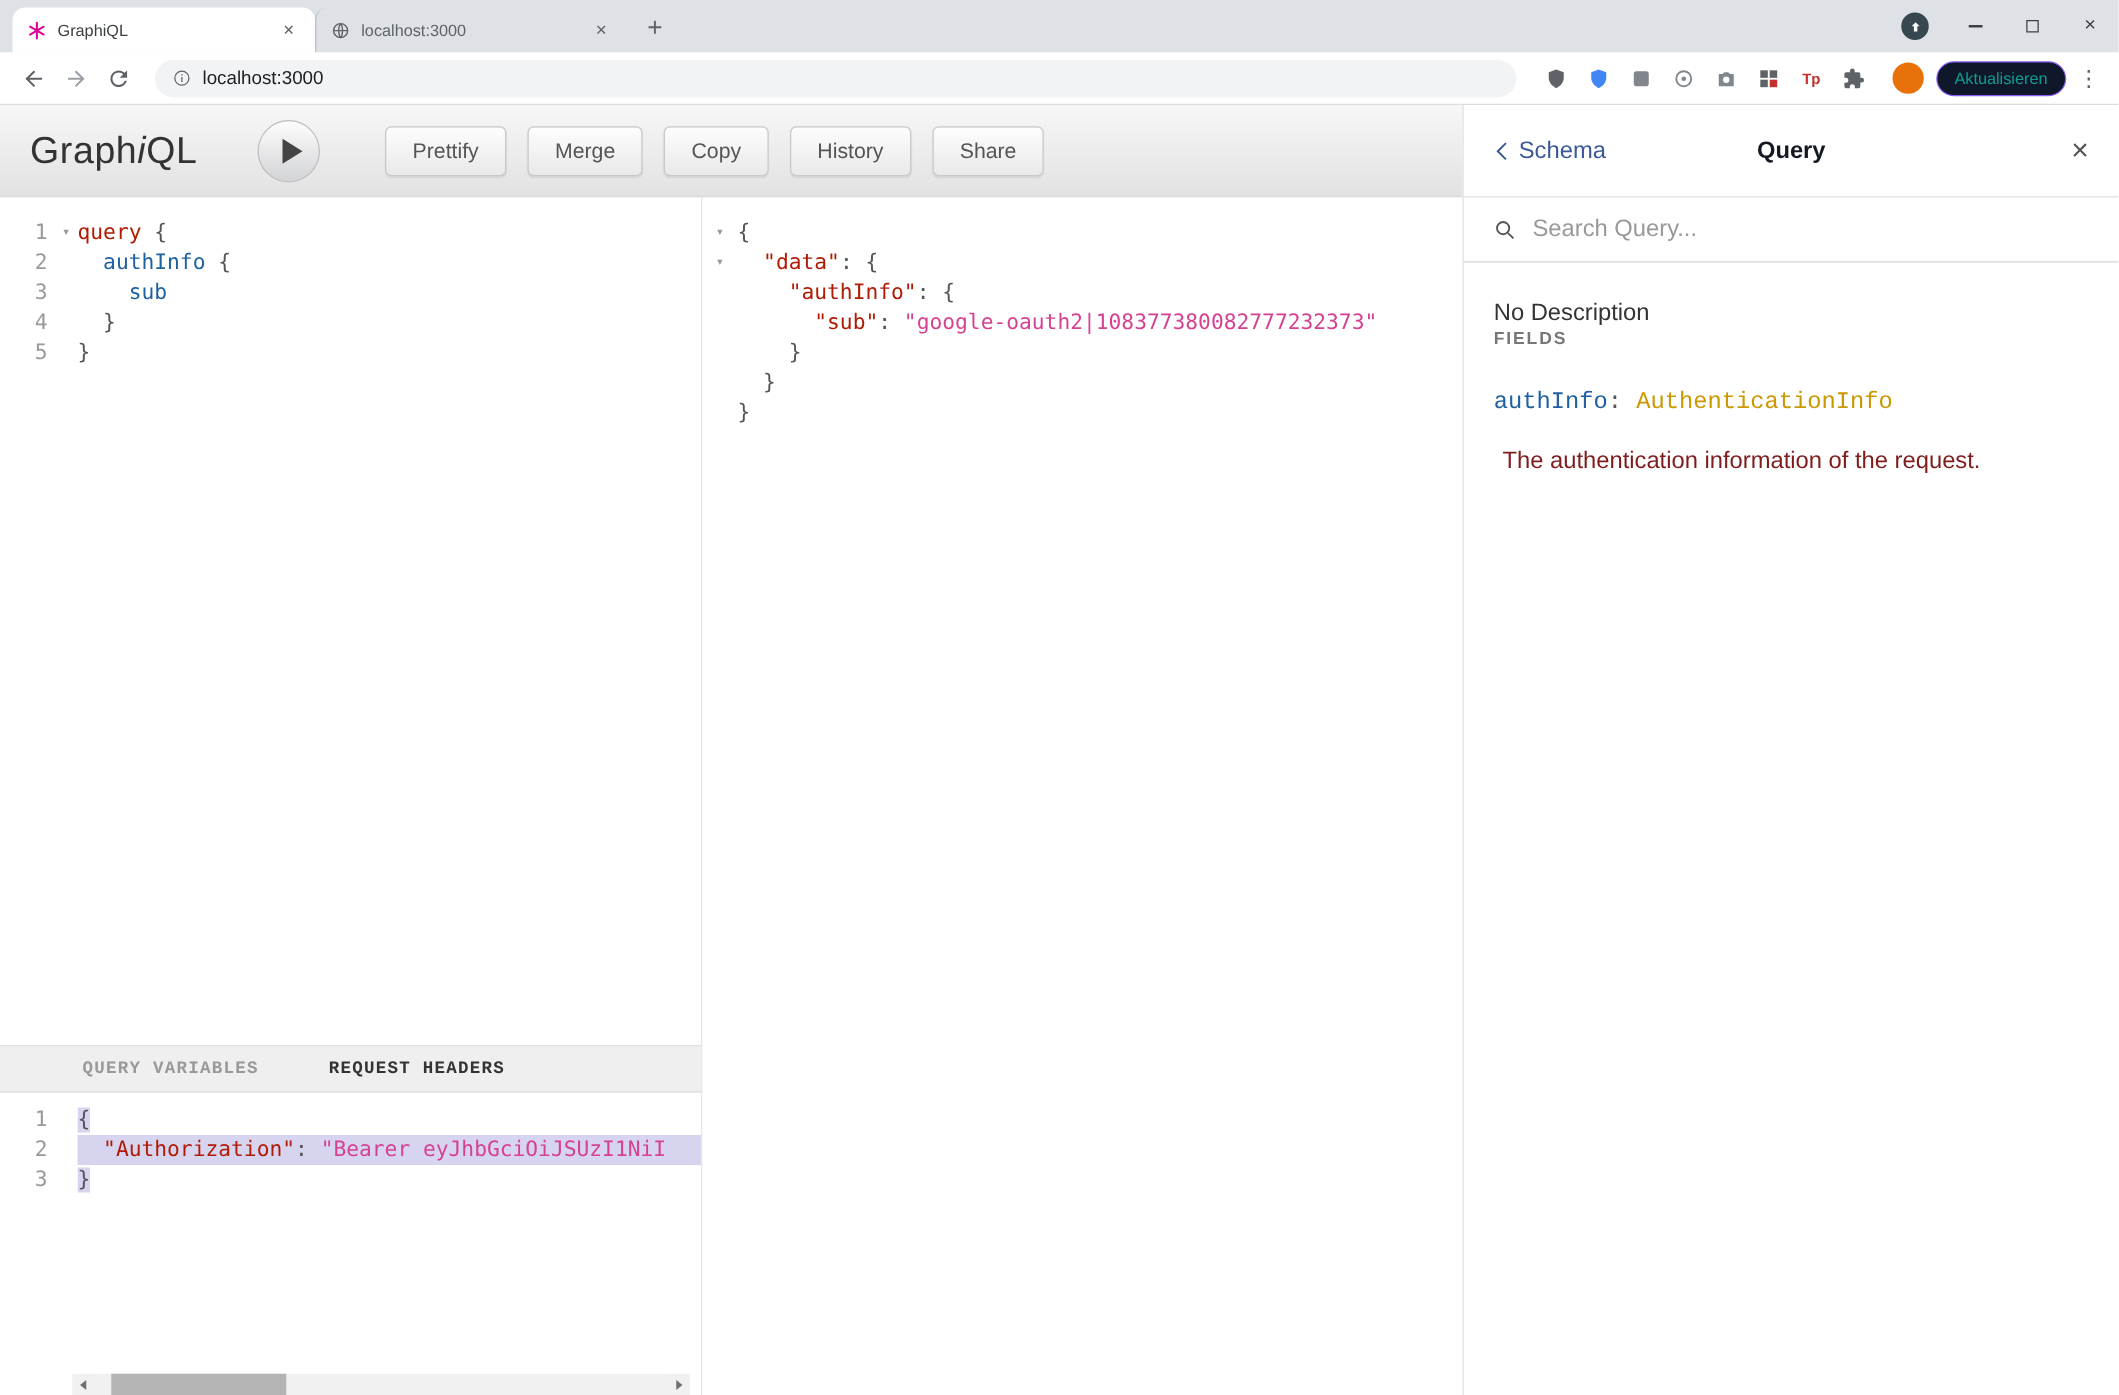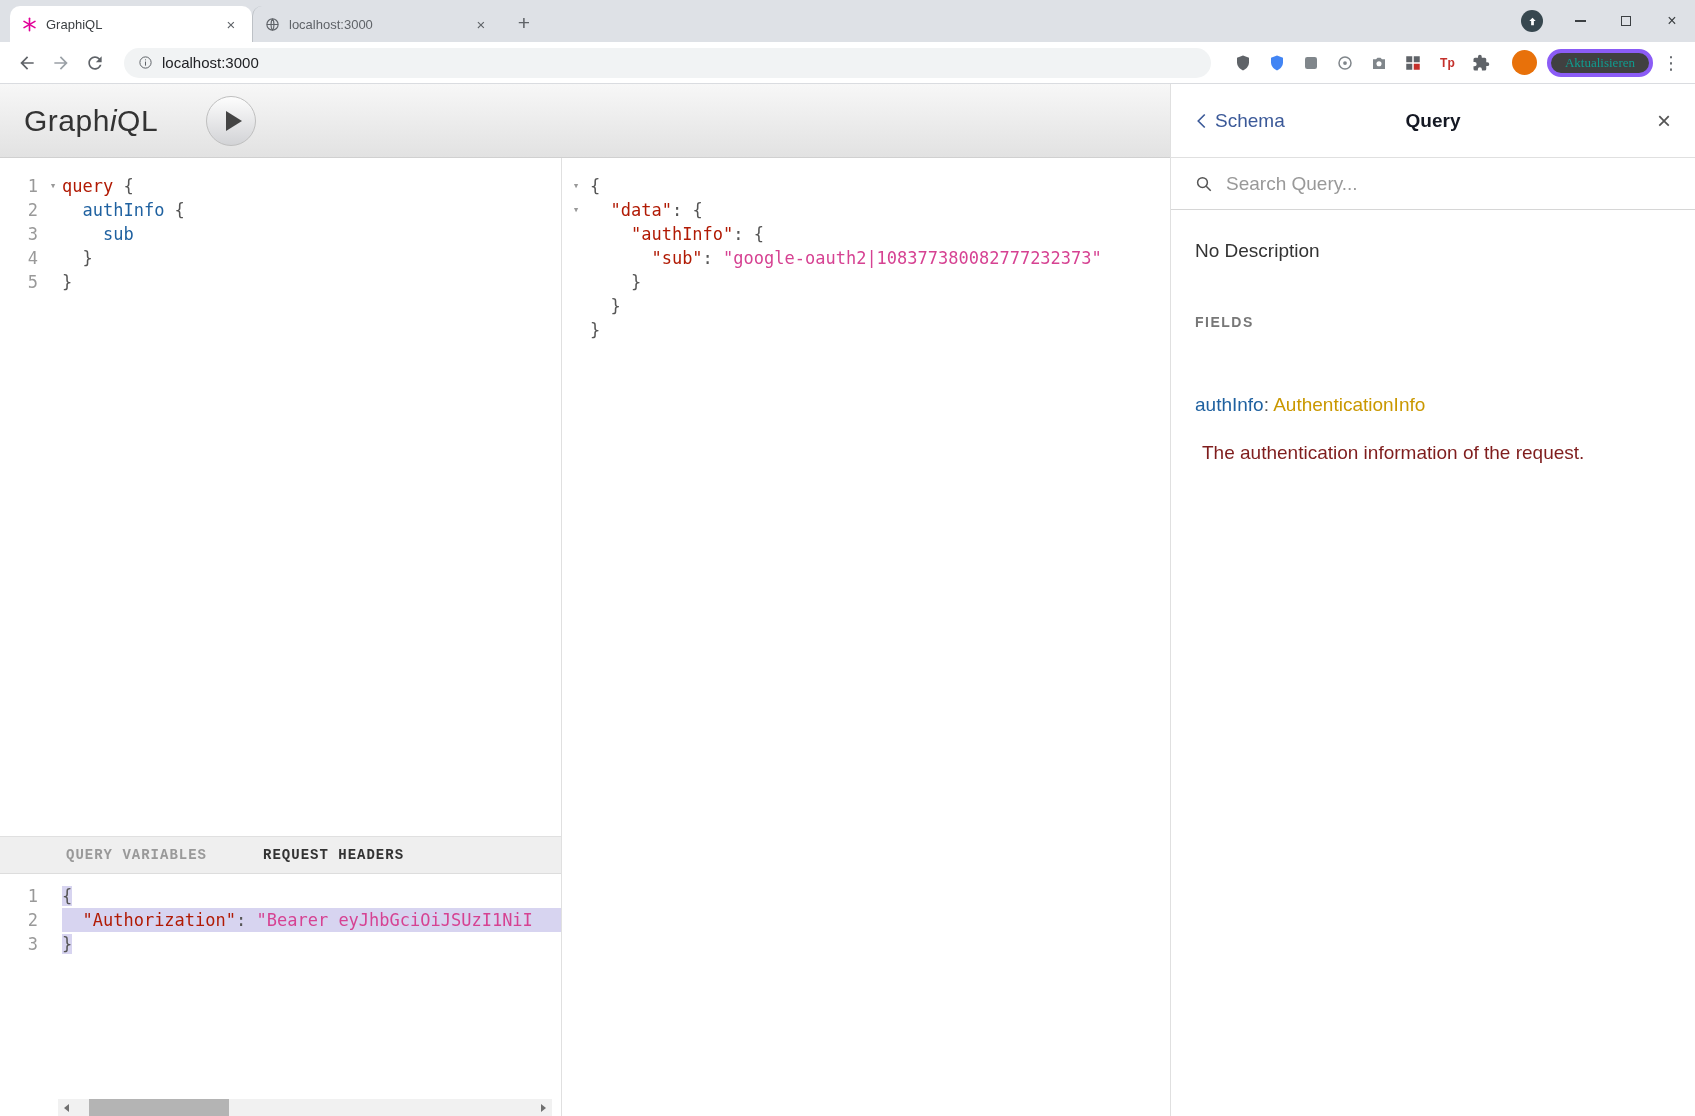--- a/index.html
+++ b/index.html
@@ -35,22 +35,22 @@
   .navbtn.disabled svg{fill:#9aa0a6;}
   .addrbar{flex:1;max-width:1150px;height:30px;background:#f1f3f4;border-radius:15px;margin:0 12px;
            display:flex;align-items:center;padding:0 14px;gap:9px;box-sizing:border-box;}
   .addrbar svg{width:15px;height:15px;stroke:#5f6368;fill:none;stroke-width:1.6;}
   .addr-text{font-size:15px;color:#202124;}
   .ext-row{display:flex;align-items:flex-end;gap:13px;margin:0 10px;}
   .ext{width:21px;height:21px;display:flex;align-items:center;justify-content:center;}
   .ext svg{width:18px;height:18px;}
   .ext .tp{font-size:12px;font-weight:bold;color:#c4302b;}
   .avatar{width:25px;height:25px;border-radius:50%;background:#e8710a;margin:0 10px;}
-  .update-btn{height:28px;border:4px solid #8b5cf6;color:#0f9d8f;border-radius:14px;background:#404040;
-              padding:0 14px;font-size:13px;display:flex;align-items:center;margin-right:4px;font-family:Liberation Serif, serif;}
+  .update-btn{height:28px;border:1px solid #8b5cf6;color:#0f9d8f;border-radius:14px;background:#0f172a;
+              padding:0 14px;font-size:13px;display:flex;align-items:center;margin-right:4px;}
   .kebab{width:28px;display:flex;align-items:center;justify-content:center;color:#5f6368;font-size:18px;}
 
   
   .graphiql{position:absolute;top:84px;left:0;right:0;bottom:0;}
   .topbar{position:absolute;top:0;left:0;width:1170px;height:74px;box-sizing:border-box;
           background:linear-gradient(#f7f7f7,#e2e2e2);border-bottom:1px solid #d0d0d0;
           display:flex;align-items:center;padding-left:24px;}
   .gql-logo{font-size:30px;color:#333;letter-spacing:0.5px;}
   .gql-logo em{font-style:italic;}
   .execute-btn{width:50px;height:50px;border-radius:50%;margin-left:48px;
@@ -105,22 +105,22 @@
   .back-link{display:flex;align-items:center;gap:7px;color:#3B5998;font-size:19px;z-index:1;}
   .back-link svg{width:13px;height:20px;stroke:#3B5998;fill:none;stroke-width:2;}
   .docs-close{margin-left:auto;z-index:1;color:#555;font-size:24px;line-height:1;}
   .docs-search{height:52px;display:flex;align-items:center;gap:11px;padding:0 24px;
                border-bottom:1px solid #d6d6d6;box-sizing:border-box;}
   .docs-search svg{width:18px;height:18px;stroke:#555;fill:none;stroke-width:2;flex:none;}
   .docs-search input{border:none;outline:none;flex:1;font-size:19px;font-family:"Liberation Sans",sans-serif;color:#333;background:transparent;}
   .docs-search input::placeholder{color:#999;}
   .docs-body{padding:30px 24px 0 24px;font-size:19px;}
   .no-desc{color:#333;}
-  .fields-label{margin-top:52px;font-size:14px;font-weight:bold;letter-spacing:1.5px;color:#777;}
-  .field-row{margin-top:64px;}
+  .fields-label{font-size:14px;font-weight:bold;letter-spacing:1.5px;color:#777;}
+  .field-row{margin-top:32px;font-family:Liberation Mono, monospace;}
   .field-name{color:#1F61A0;}
   .field-colon{color:#555;}
   .field-type{color:#CA9800;}
   .field-desc{margin-top:26px;color:#7f1d1d;padding-left:7px;}
 </style>
 </head>
 <body>
 
 <div class="screen">
 
@@ -239,20 +239,27 @@
     <span class="kebab">⋮</span>
   </div>
 
   <div class="graphiql">
 
     <div class="topbar">
       <span class="gql-logo"><span>Graph</span><em>i</em><span>QL</span></span>
       <span class="execute-btn">
           <span class="tri"></span>
         </span>
+      <span class="gbtn-row">
+        <button class="gbtn">Prettify</button>
+        <button class="gbtn">Merge</button>
+        <button class="gbtn">Copy</button>
+        <button class="gbtn">History</button>
+        <button class="gbtn">Share</button>
+      </span>
     </div>
 
     <div class="editors">
       <div class="left-panel">
         <div class="query-editor code">
             <div class="code-line">
               <span class="ln">1</span>
               <span class="fold">▾</span>
               <span class="line-text"><span class="tok-kw">query</span><span class="tok-punct"> {</span></span>
             </div>

